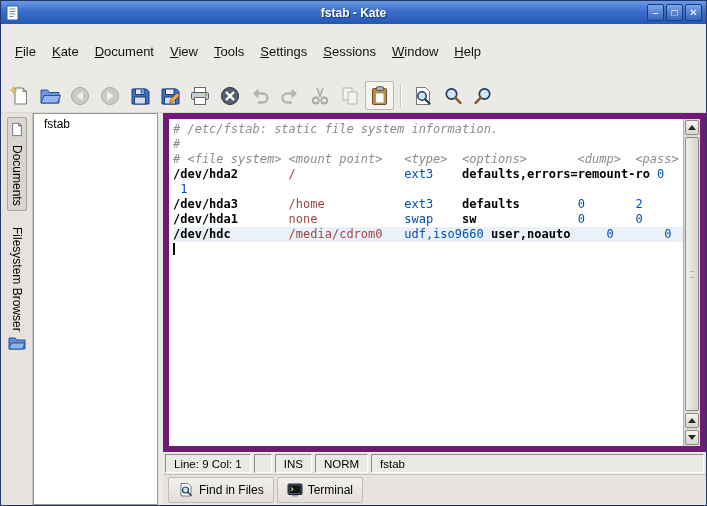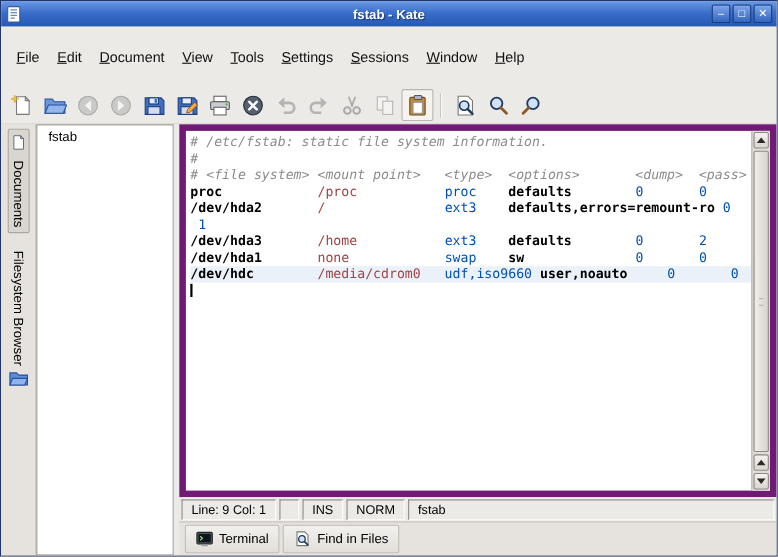--- a/index.html
+++ b/index.html
@@ -108,21 +108,21 @@
     <span class="tb-title">fstab - Kate</span>
     <span class="tb-btns">
       <span class="tb-winbtn">–</span>
       <span class="tb-winbtn">□</span>
       <span class="tb-winbtn">✕</span>
     </span>
   </div>
 
   <div class="menubar">
       <div class="menu-item">File</div>
-      <div class="menu-item">Edit</div>
+      <div class="menu-item">Kate</div>
       <div class="menu-item">Document</div>
       <div class="menu-item">View</div>
       <div class="menu-item">Tools</div>
       <div class="menu-item">Settings</div>
       <div class="menu-item">Sessions</div>
       <div class="menu-item">Window</div>
       <div class="menu-item">Help</div>
     </div>
 
   <div class="toolbar">
@@ -297,21 +297,20 @@
     </div>
 
     <div class="splitter"></div>
 
     <div class="editorcol">
       <div class="editor-frame">
         <div class="editor-content">
             <div class="eline"><span class="tok-c"># /etc/fstab: static file system information.</span></div>
             <div class="eline"><span class="tok-c">#</span></div>
             <div class="eline"><span class="tok-c"># &lt;file system&gt; &lt;mount point&gt;   &lt;type&gt;  &lt;options&gt;       &lt;dump&gt;  &lt;pass&gt;</span></div>
-            <div class="eline"><span class="tok-d">proc</span><span class="tok-p">            </span><span class="tok-m">/proc</span><span class="tok-p">           </span><span class="tok-t">proc</span><span class="tok-p">    </span><span class="tok-o">defaults</span><span class="tok-p">        </span><span class="tok-n">0</span><span class="tok-p">       </span><span class="tok-n">0</span></div>
             <div class="eline"><span class="tok-d">/dev/hda2</span><span class="tok-p">       </span><span class="tok-m">/</span><span class="tok-p">               </span><span class="tok-t">ext3</span><span class="tok-p">    </span><span class="tok-o">defaults,errors=remount-ro</span><span class="tok-p"> </span><span class="tok-n">0</span></div>
             <div class="eline"><span class="tok-p"> </span><span class="tok-n">1</span></div>
             <div class="eline"><span class="tok-d">/dev/hda3</span><span class="tok-p">       </span><span class="tok-m">/home</span><span class="tok-p">           </span><span class="tok-t">ext3</span><span class="tok-p">    </span><span class="tok-o">defaults</span><span class="tok-p">        </span><span class="tok-n">0</span><span class="tok-p">       </span><span class="tok-n">2</span></div>
             <div class="eline"><span class="tok-d">/dev/hda1</span><span class="tok-p">       </span><span class="tok-m">none</span><span class="tok-p">            </span><span class="tok-t">swap</span><span class="tok-p">    </span><span class="tok-o">sw</span><span class="tok-p">              </span><span class="tok-n">0</span><span class="tok-p">       </span><span class="tok-n">0</span></div>
             <div class="eline hl"><span class="tok-d">/dev/hdc</span><span class="tok-p">        </span><span class="tok-m">/media/cdrom0</span><span class="tok-p">   </span><span class="tok-t">udf,iso9660</span><span class="tok-p"> </span><span class="tok-o">user,noauto</span><span class="tok-p">     </span><span class="tok-n">0</span><span class="tok-p">       </span><span class="tok-n">0</span></div>
             <div class="eline"><span class="cursor"></span></div>
           </div>
         <div class="scrollbar">
           <div class="sb-btn">
               <span class="arrow-up"></span>
@@ -331,34 +330,34 @@
         <div class="sb-box mini"></div>
         <div class="sb-box">INS</div>
         <div class="sb-box">NORM</div>
         <div class="sb-box file">fstab</div>
       </div>
 
       <div class="tooltabs">
         <div class="btab">
           <span class="bico">
             <svg width="16" height="16" viewBox="0 0 16 16">
+                <path d="M3 1.5h7l3 3V14H3z" fill="#fff" stroke="#777"></path>
+                <circle cx="7.5" cy="8" r="3" fill="#CFE2F7" stroke="#223A5C" stroke-width="1.2"></circle>
+                <path d="M9.8 10.3l3 3" stroke="#223A5C" stroke-width="1.6" stroke-linecap="round"></path>
+              </svg>
+          </span>
+          <span>Find in Files</span>
+        </div>
+        <div class="btab">
+          <span class="bico">
+            <svg width="16" height="16" viewBox="0 0 16 16">
                 <rect x="1" y="2" width="14" height="10.5" rx="1" fill="#4A5560" stroke="#20262C"></rect>
                 <rect x="2.5" y="3.5" width="11" height="7.5" fill="#10151A"></rect>
                 <path d="M4 5.5l2 1.8L4 9.2" stroke="#9FDF6F" stroke-width="1.1" fill="none"></path>
                 <rect x="5" y="13" width="6" height="1.6" fill="#9AA0A8"></rect>
               </svg>
           </span>
           <span>Terminal</span>
         </div>
-        <div class="btab">
-          <span class="bico">
-            <svg width="16" height="16" viewBox="0 0 16 16">
-                <path d="M3 1.5h7l3 3V14H3z" fill="#fff" stroke="#777"></path>
-                <circle cx="7.5" cy="8" r="3" fill="#CFE2F7" stroke="#223A5C" stroke-width="1.2"></circle>
-                <path d="M9.8 10.3l3 3" stroke="#223A5C" stroke-width="1.6" stroke-linecap="round"></path>
-              </svg>
-          </span>
-          <span>Find in Files</span>
-        </div>
       </div>
     </div>
   </div>
 </div>
 
 </body></html>

